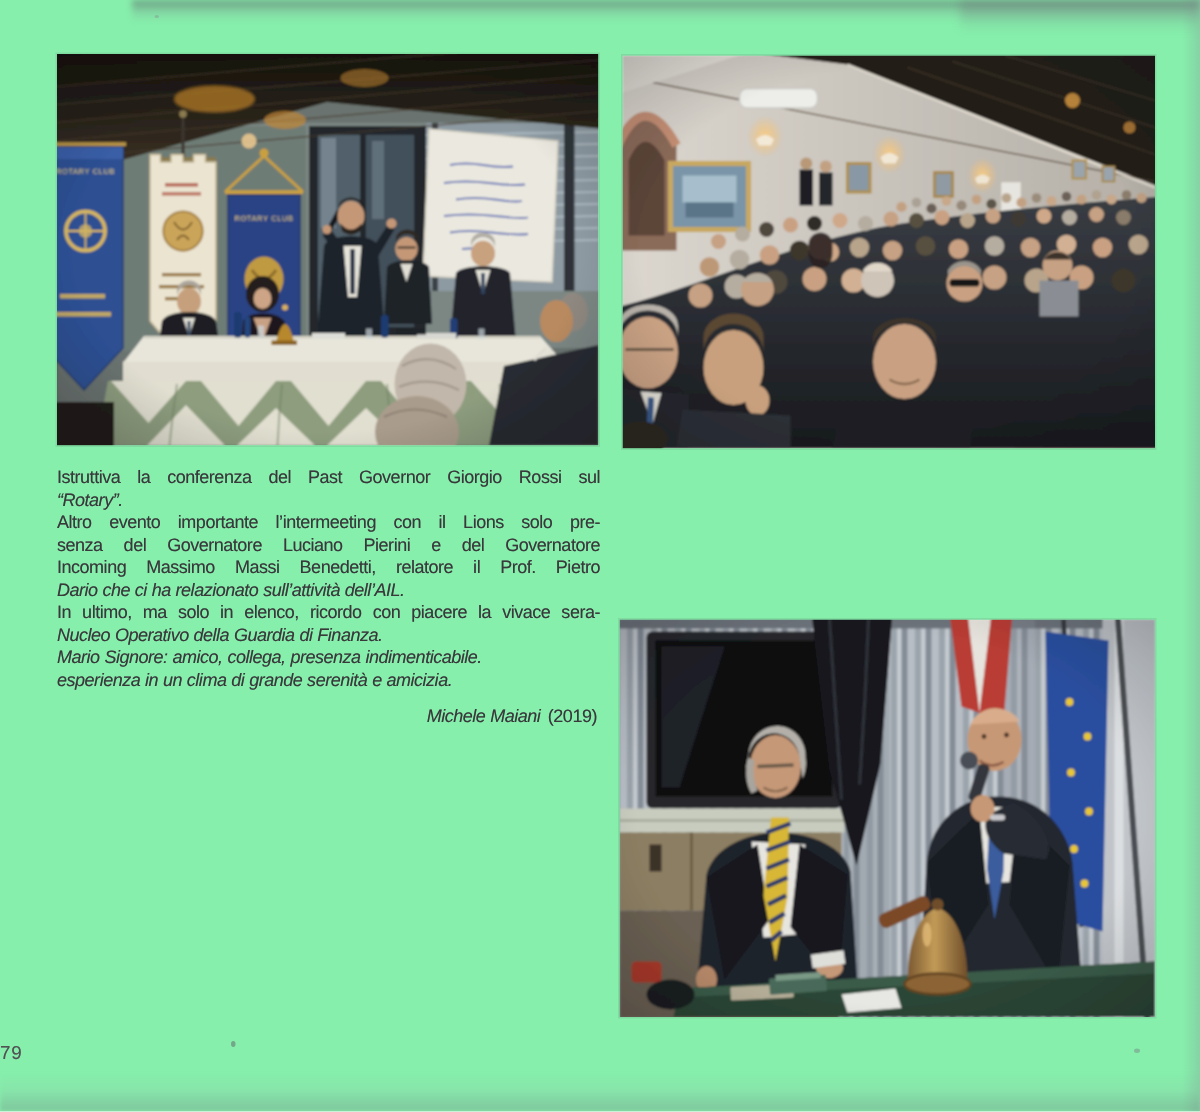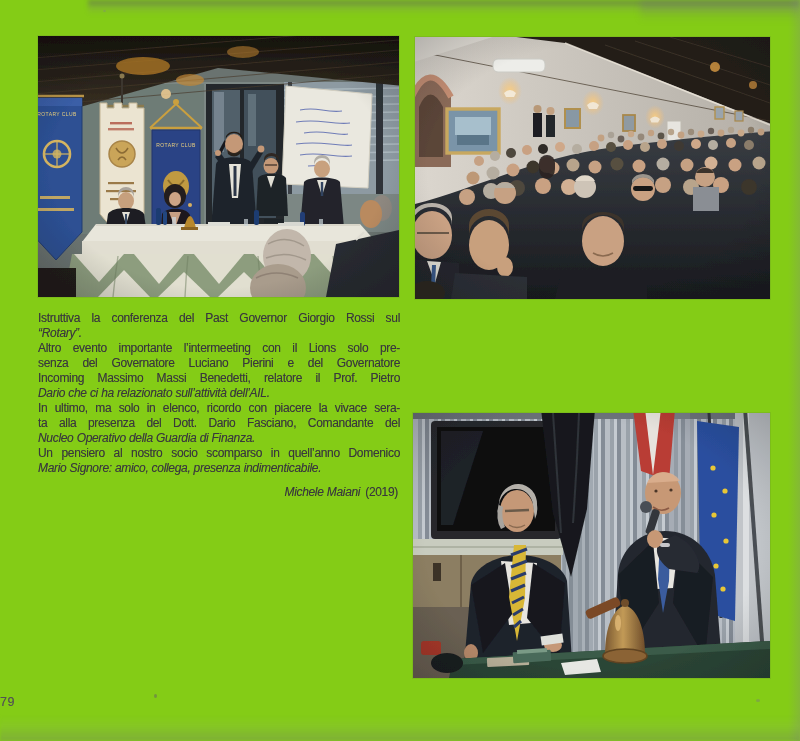--- a/index.html
+++ b/index.html
@@ -1,18 +1,18 @@
 <!DOCTYPE html>
 <html><head>
 <meta charset="utf-8">
 <style>
   html,body{margin:0;padding:0;background:#ffffff;}
   .book-page{
     position:relative;width:800px;height:741px;overflow:hidden;
-    background:#84cc16;
+    background:#86efac;
     font-family:"Liberation Sans","DejaVu Sans",sans-serif;
   }
   
   .scan-top{position:absolute;left:88px;right:0;top:0;height:15px;
     background:linear-gradient(180deg,rgba(88,88,96,.55),rgba(120,120,130,.18) 55%,rgba(120,120,130,0));
     filter:blur(2px);pointer-events:none;}
   .scan-top-right{position:absolute;right:0;top:0;width:160px;height:22px;
     background:linear-gradient(180deg,rgba(110,110,120,.38),rgba(110,110,120,0));filter:blur(3px);}
   .scan-right{position:absolute;right:0;top:0;bottom:0;width:12px;
     background:linear-gradient(270deg,rgba(130,130,142,.26),rgba(130,130,142,0));}
@@ -451,24 +451,23 @@
   </figure>
 
   <div class="article">
     <div class="line">Istruttiva la conferenza del Past Governor Giorgio Rossi sul</div>
     <div class="line pend">“Rotary”.</div>
     <div class="line">Altro evento importante l’intermeeting con il Lions solo pre-</div>
     <div class="line">senza del Governatore Luciano Pierini e del Governatore</div>
     <div class="line">Incoming Massimo Massi Benedetti, relatore il Prof. Pietro</div>
     <div class="line pend">Dario che ci ha relazionato sull’attività dell’AIL.</div>
     <div class="line">In ultimo, ma solo in elenco, ricordo con piacere la vivace sera-</div>
-    <div class="line">ta alla presenza del Dott. Dario Fasciano, Comandante del</div>
     <div class="line pend">Nucleo Operativo della Guardia di Finanza.</div>
-    <div class="line">Un pensiero al nostro socio scomparso in quell’anno Domenico</div>
     <div class="line pend">Mario Signore: amico, collega, presenza indimenticabile.</div>
+    <div class="line pend">esperienza in un clima di grande serenità e amicizia.</div>
     <div class="signature">
       <span class="sig-name">Michele Maiani</span><span class="sig-year">(2019)</span>
     </div>
   </div>
 
   <figure class="photo photo-speakers" style="margin:0" aria-label="Due soci, uno al microfono, con bandiera europea e campana rotariana">
     <svg viewBox="0 0 357 265" preserveAspectRatio="none">
       <defs>
         <pattern id="p3curt" width="16" height="24" patternUnits="userSpaceOnUse">
           <rect width="16" height="24" fill="#9aa2aa"></rect>

